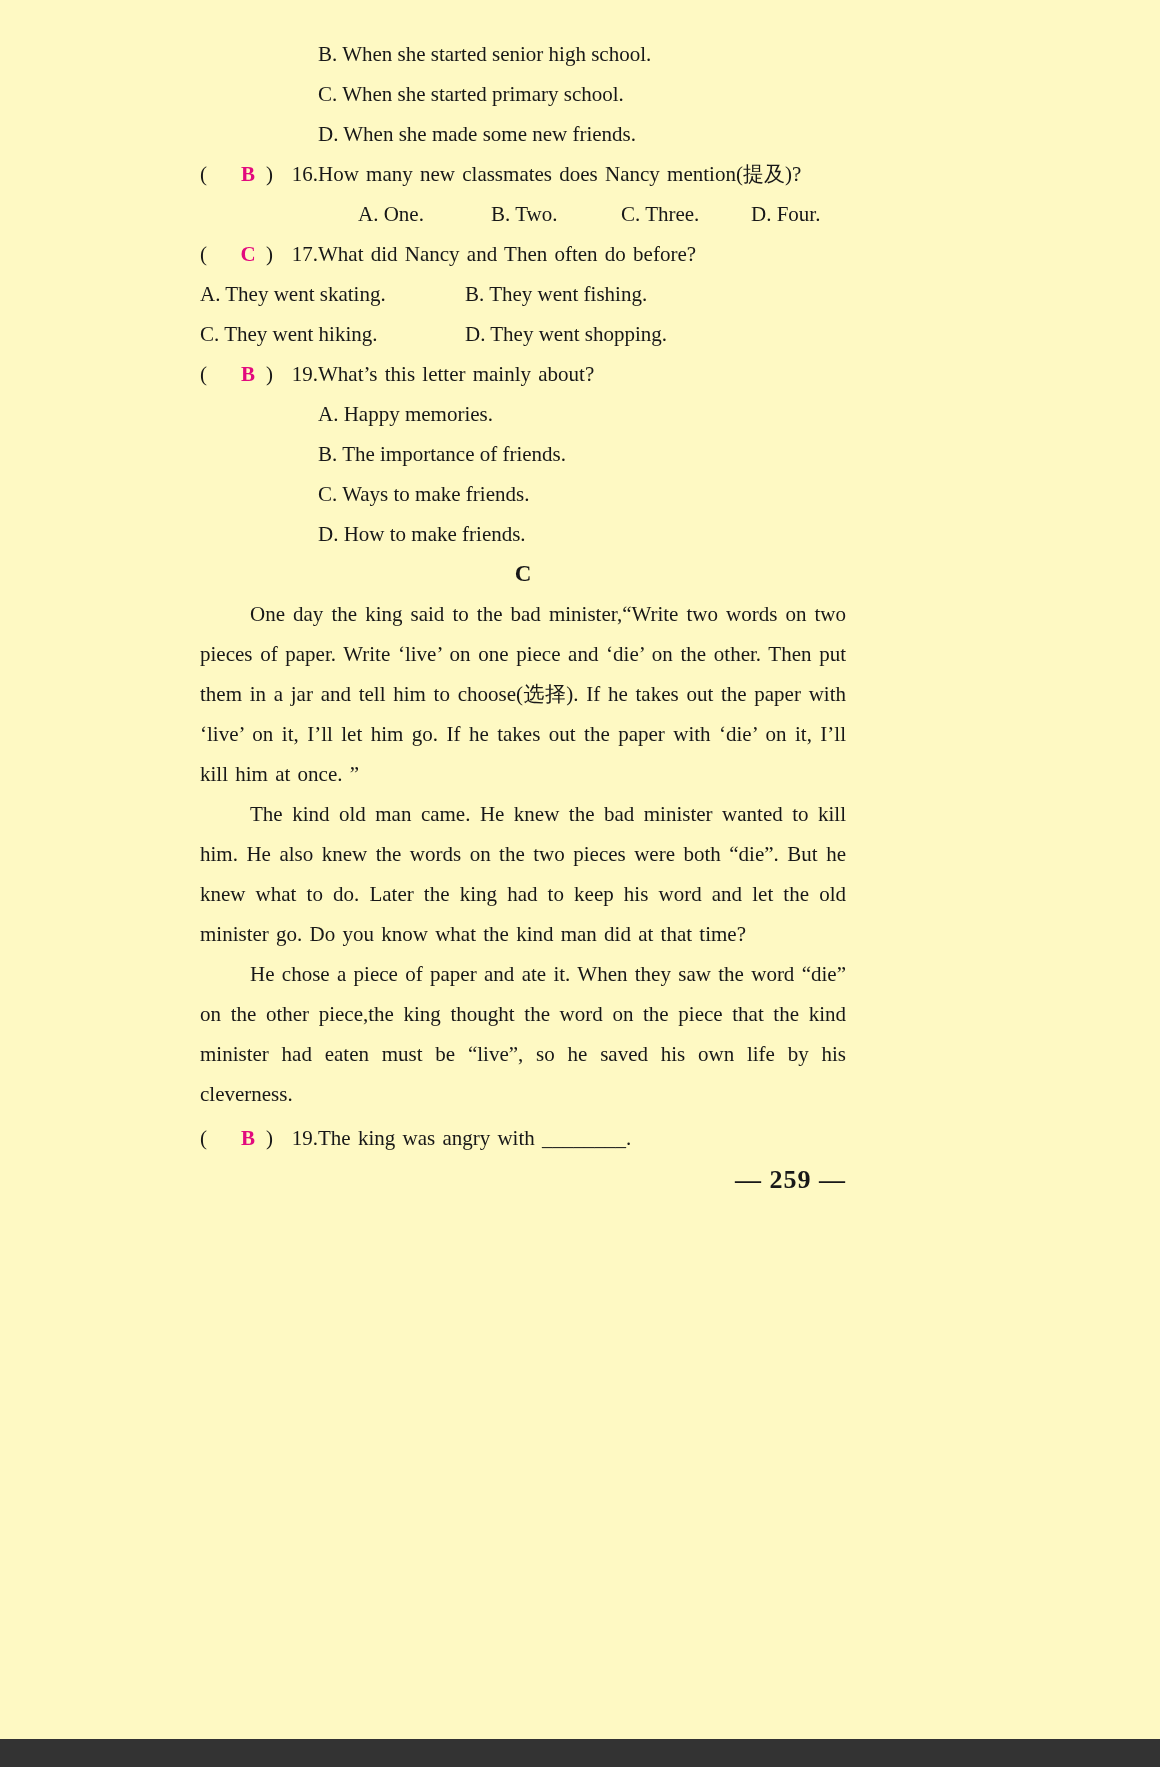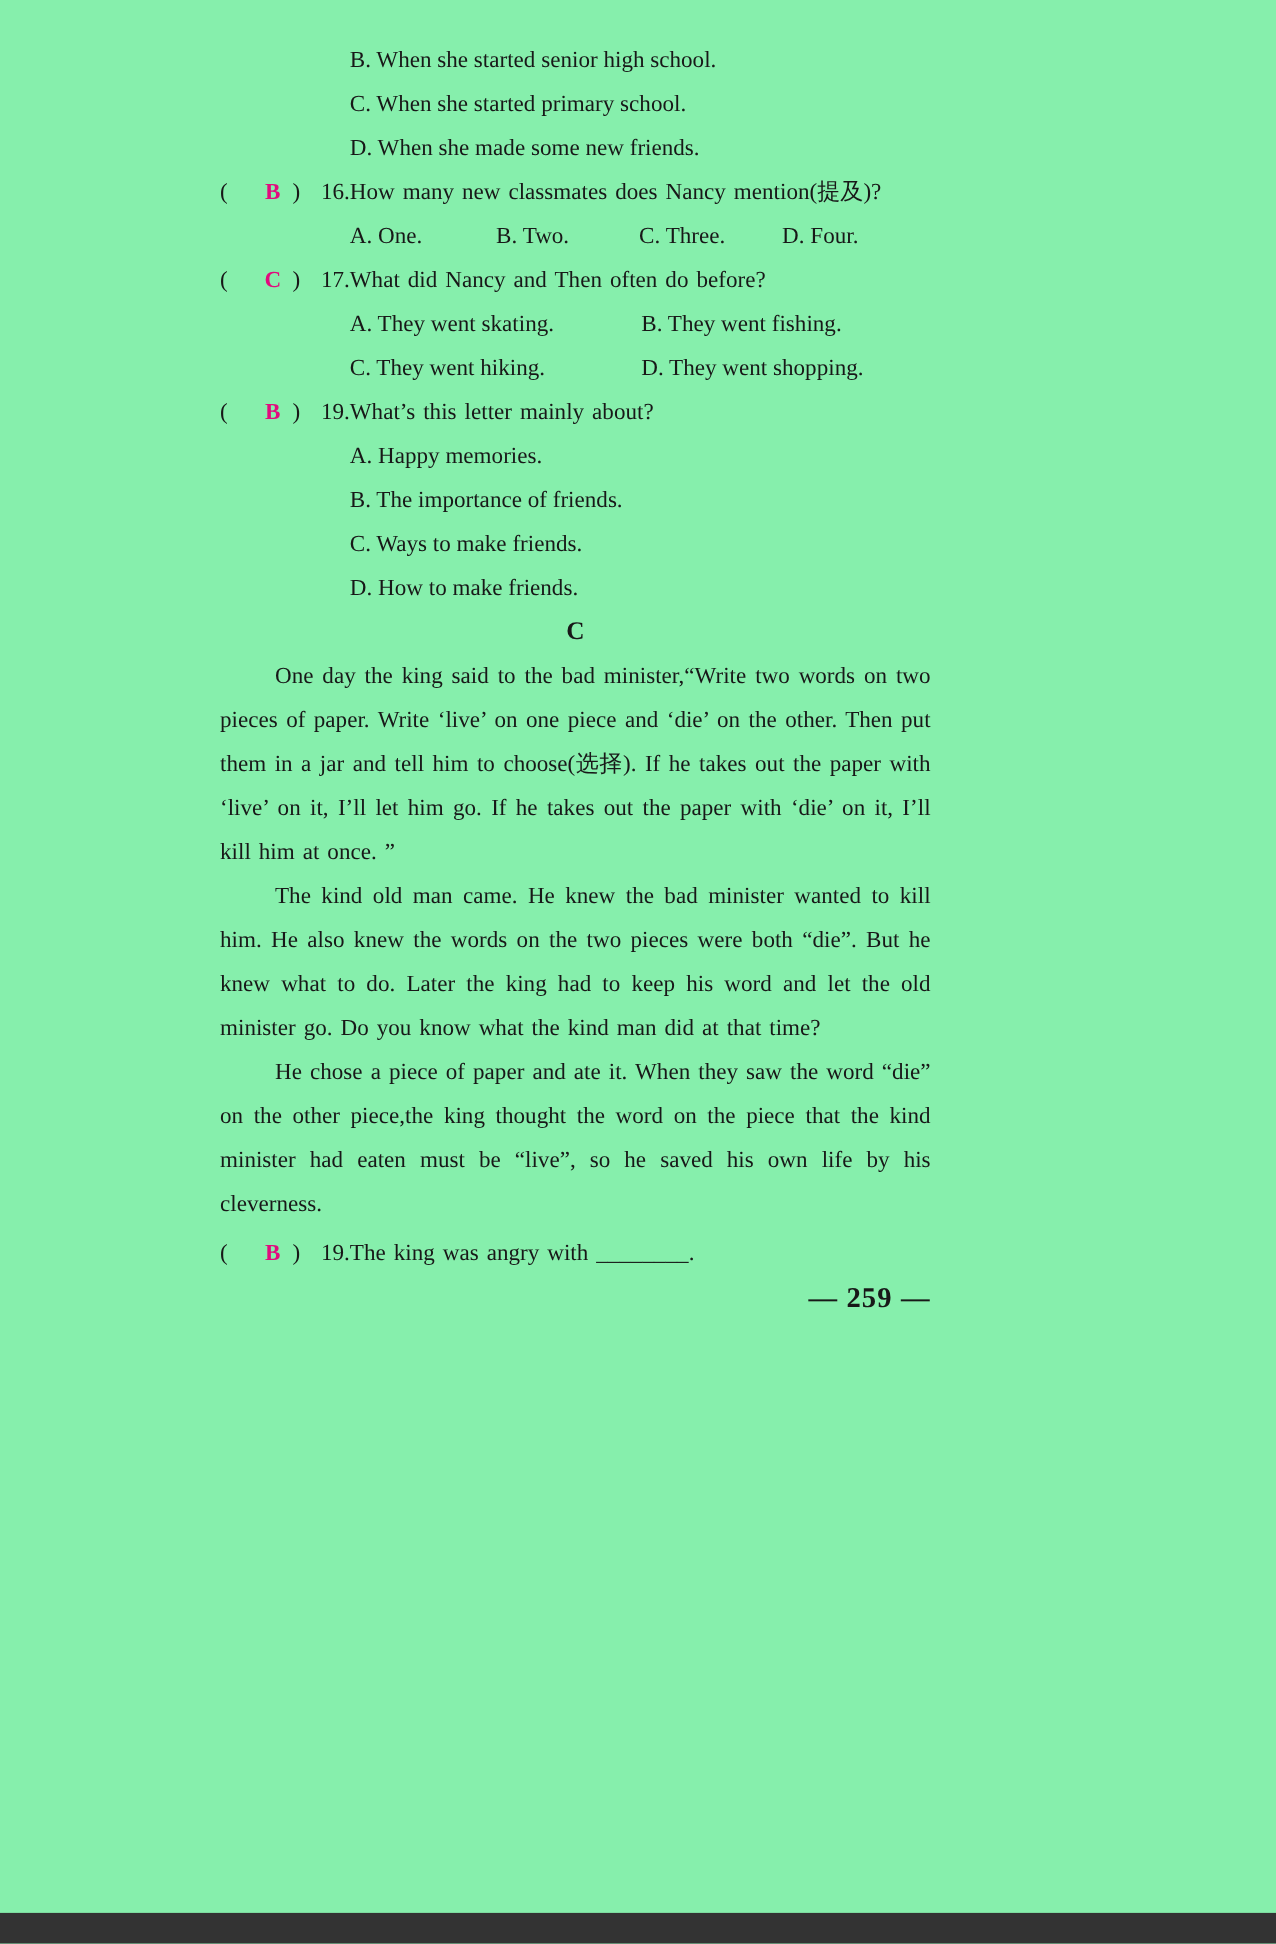--- a/index.html
+++ b/index.html
@@ -1,21 +1,21 @@
 <!DOCTYPE html>
 <html><head>
 <meta charset="utf-8">
 <style>
   html, body { margin: 0; padding: 0; }
   body { background: #ffffff; }
   .page {
     position: relative;
     width: 1160px;
     height: 1767px;
-    background: #86efac;
+    background: #fef9c3;
     font-family: "Liberation Serif", "DejaVu Serif", serif;
     font-size: 21px;
     line-height: 40px;
     color: #181818;
     overflow: hidden;
   }
   .content {
     position: absolute;
     top: 34px;
     left: 200px;
@@ -28,28 +28,27 @@
   .q-ans {
     flex: 0 0 36px;
     text-align: center;
     font-weight: bold;
     color: #e20a7e;
   }
   .p-close { flex: 0 0 16px; }
   .q-num { flex: 1; text-align: right; }
   .q-text { flex: 1; text-align: justify; word-spacing: 2px; }
   .opts-inline { display: flex; margin-left: 118px; }
-  .oi-0 { width: 133px; }
+  .oi-0 { width: 133px; margin-left: 40px; }
   .oi-1 { width: 130px; }
   .oi-2 { width: 130px; }
   .oi-3 { flex: 1; }
   .opts-grid {
     display: grid;
     grid-template-columns: 265px 1fr;
-    margin-left: 118px;
   }
   .opts-stack { margin-left: 118px; }
   .section-heading {
     text-align: center;
     font-weight: bold;
     font-size: 23px;
   }
   .para {
     margin: 0;
     text-align: justify;

